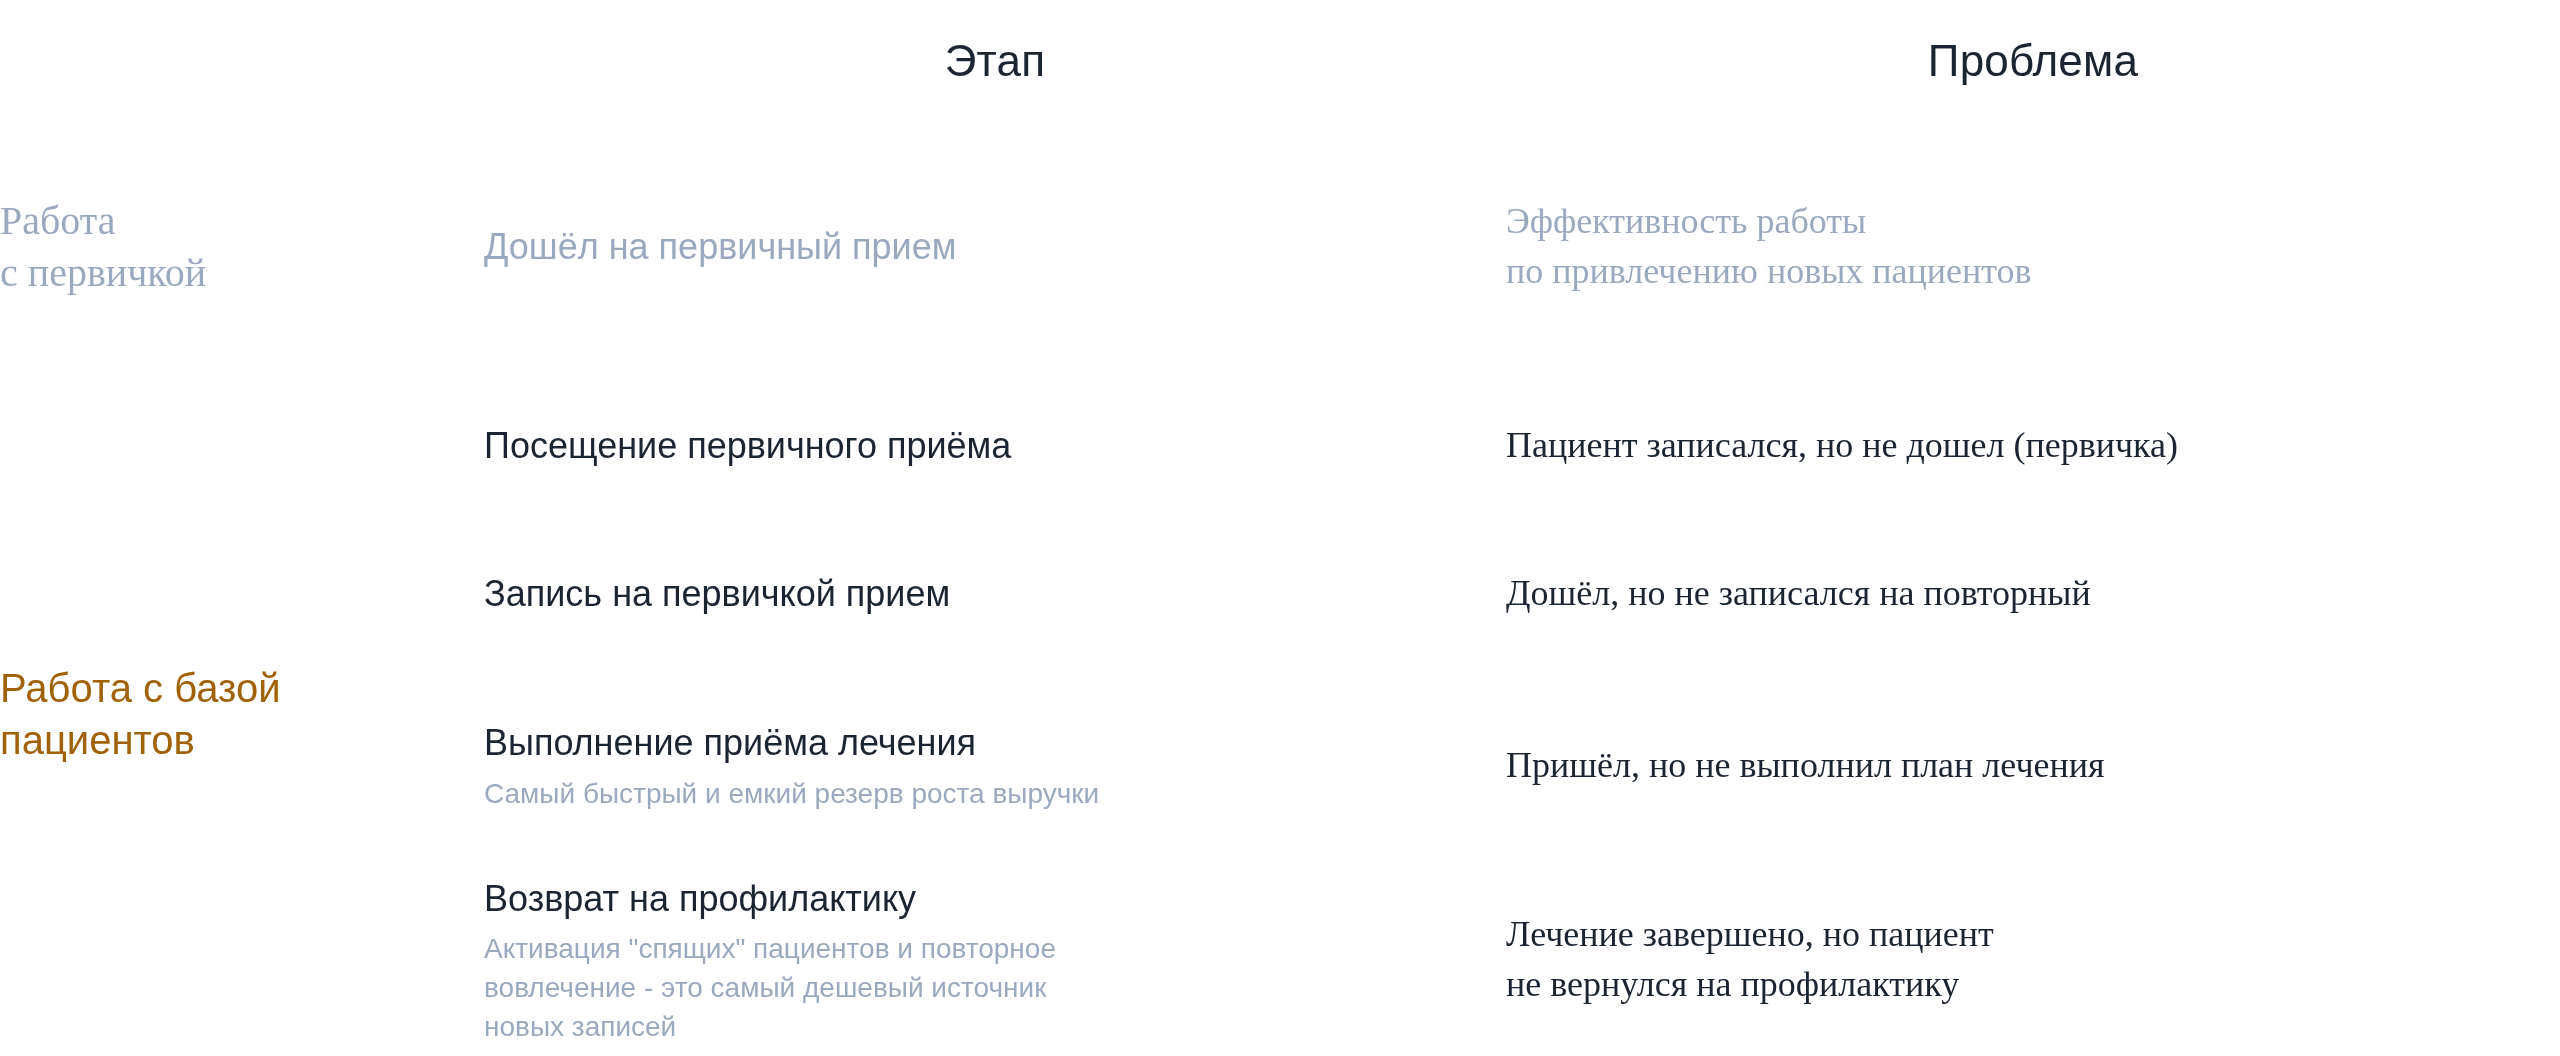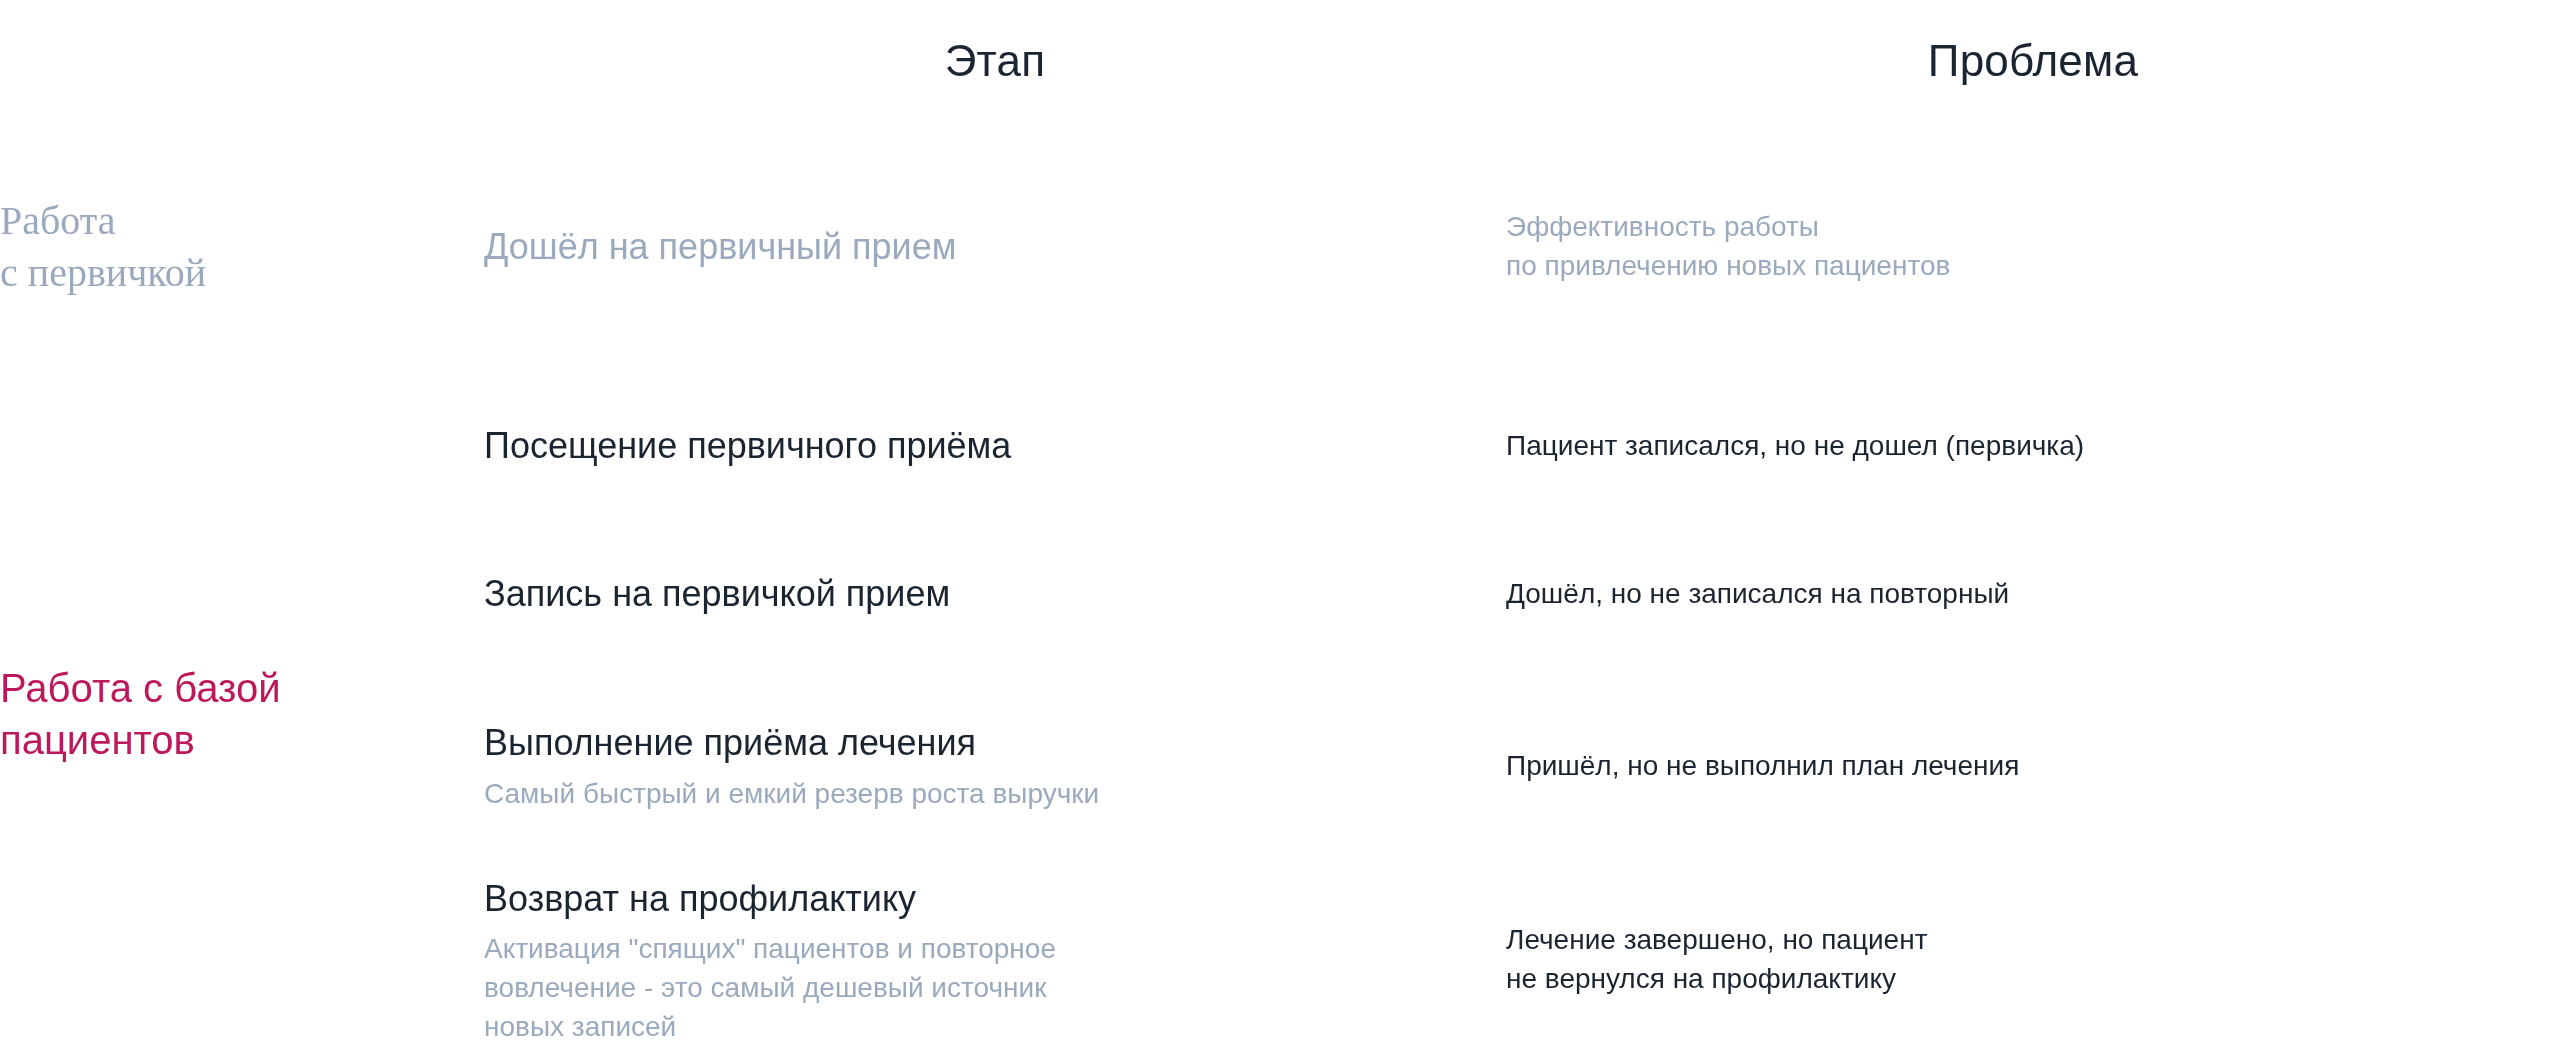--- a/index.html
+++ b/index.html
@@ -57,42 +57,43 @@
     letter-spacing: 0.2px;
   }
 
   
   .group-cell {
     padding-left: 22px;
     padding-right: 20px;
     font-size: 40px;
     line-height: 1.3;
     font-weight: 400;
-    color: #be185d;
+    color: #a16207;
     vertical-align: middle;
   }
   .group-cell.muted {
     color: #9aa9bd;
     vertical-align: middle;
     font-family: Liberation Serif, serif;
   }
   .group-cell .glabel { display: block; white-space: pre-line; }
 
   
   .stage-cell {
     padding: 26px 40px 26px 74px;
     font-size: 36px;
     line-height: 1.38;
     color: #1b2431;
   }
   .problem-cell {
     padding: 26px 40px 26px 66px;
-    font-size: 28px;
+    font-size: 36px;
     line-height: 1.38;
     color: #1b2431;
+    font-family: Liberation Serif, serif;
   }
   .stage-cell.muted, .problem-cell.muted {
     color: #9aa9bd;
   }
   .main-text { display: block; white-space: pre-line; }
   .sub-text {
     display: block;
     margin-top: 7px;
     font-size: 28px;
     line-height: 1.38;

